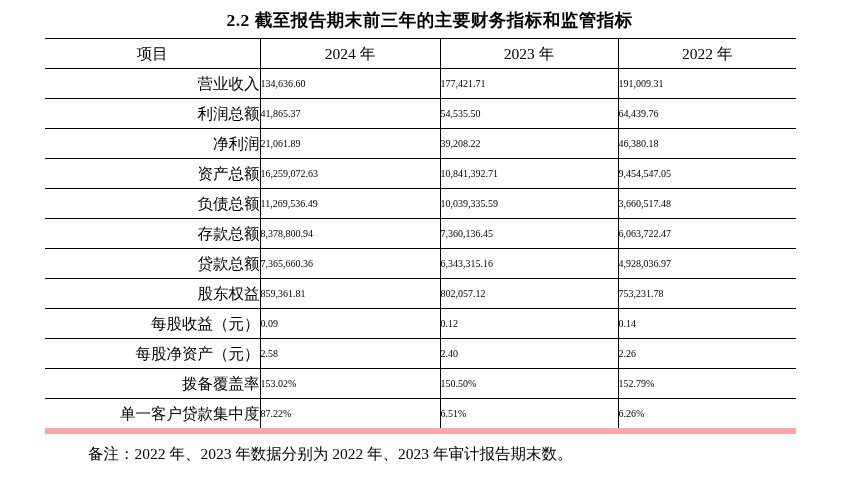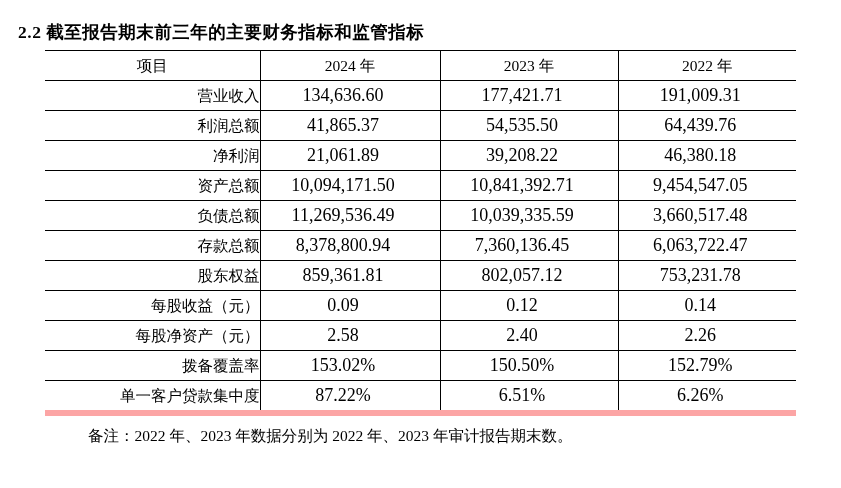--- a/index.html
+++ b/index.html
@@ -19,22 +19,22 @@
     width: 841px;
     height: 488px;
     box-sizing: border-box;
     padding: 0;
   }
   .doc-title {
     font-family: "Liberation Serif", "DejaVu Serif", serif;
     font-weight: bold;
     font-size: 17.5px;
     letter-spacing: 0.5px;
-    text-align: left;
-    margin: 20px 0 6px 0;
+    text-align: center;
+    margin: 8px 0 6px 0;
     padding-left: 18px;
   }
   .table-wrap {
     padding: 0 45px 0 45px;
   }
   table.fin {
     width: 751px;
     border-collapse: collapse;
     table-layout: fixed;
     font-size: 15px;
@@ -58,23 +58,23 @@
     font-size: 15.5px;
   }
   table.fin thead th.hsep {
     border-left: 1px solid #000;
   }
   table.fin td.label {
     text-align: right;
     font-size: 15.5px;
   }
   table.fin td.num {
-    text-align: center;
+    text-align: left;
     padding-right: 14px;
-    font-size: 18px;
+    font-size: 10px;
     border-left: 1px solid #000;
   }
   table.fin tbody tr td {
     border-top: none;
   }
   table.fin tbody tr:last-child td {
     border-bottom: 6px solid #fca5a5;
   }
   table.fin thead th {
     border-top: 1px solid #000;
@@ -124,35 +124,41 @@
           <td class="num">64,439.76</td>
         </tr>
         <tr>
           <td class="label">净利润</td>
           <td class="num">21,061.89</td>
           <td class="num">39,208.22</td>
           <td class="num">46,380.18</td>
         </tr>
         <tr>
           <td class="label">资产总额</td>
-          <td class="num">10,094,171.50</td>
+          <td class="num">16,259,072.63</td>
           <td class="num">10,841,392.71</td>
           <td class="num">9,454,547.05</td>
         </tr>
         <tr>
           <td class="label">负债总额</td>
           <td class="num">11,269,536.49</td>
           <td class="num">10,039,335.59</td>
           <td class="num">3,660,517.48</td>
         </tr>
         <tr>
           <td class="label">存款总额</td>
           <td class="num">8,378,800.94</td>
           <td class="num">7,360,136.45</td>
           <td class="num">6,063,722.47</td>
+        </tr>
+        <tr>
+          <td class="label">贷款总额</td>
+          <td class="num">7,365,660.36</td>
+          <td class="num">6,343,315.16</td>
+          <td class="num">4,928,036.97</td>
         </tr>
         <tr>
           <td class="label">股东权益</td>
           <td class="num">859,361.81</td>
           <td class="num">802,057.12</td>
           <td class="num">753,231.78</td>
         </tr>
         <tr>
           <td class="label">每股收益（元）</td>
           <td class="num">0.09</td>

